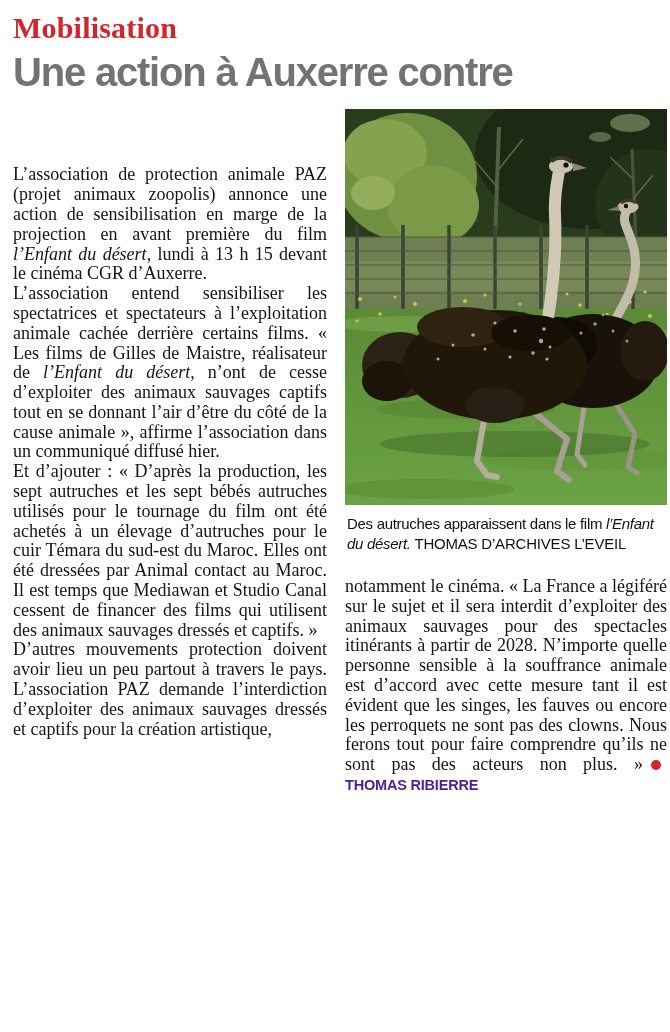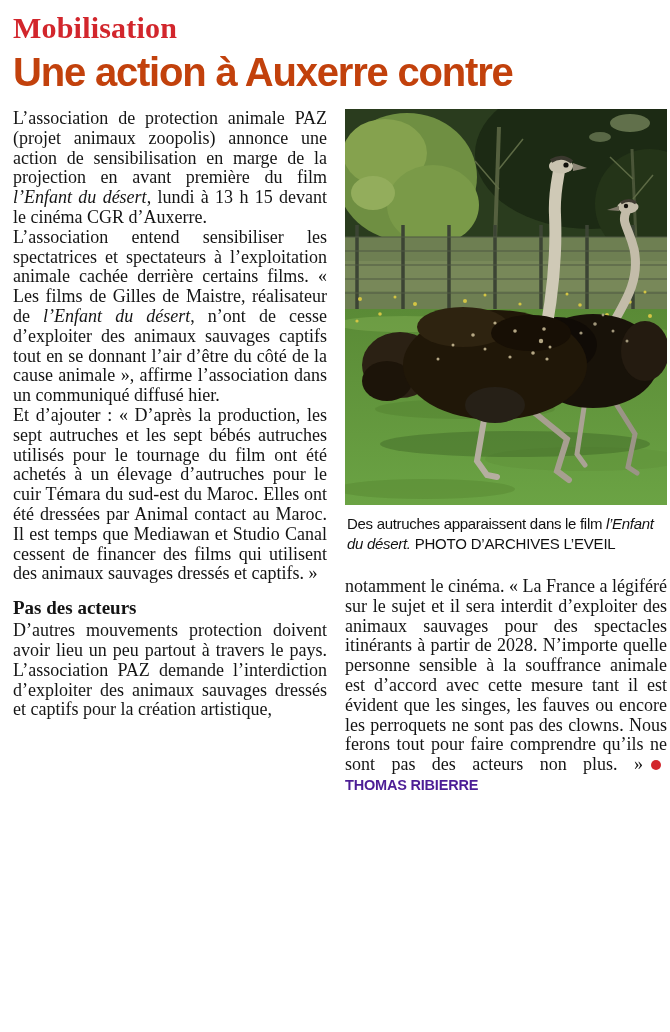--- a/index.html
+++ b/index.html
@@ -23,35 +23,35 @@
     letter-spacing:0.2px;
     margin:0 0 4px 0;
   }
   h1.headline{
     margin:0 0 14px 0;
     font-family:"Liberation Sans", sans-serif;
     font-weight:bold;
     font-size:40px;
     line-height:46px;
     letter-spacing:-1.2px;
-    color:#c2410c;
+    color:#737373;
   }
   h1.headline span{display:block;}
   .standfirst{
     font-size:23px;
     line-height:28.5px;
     color:#101010;
     margin:0 0 22px 0;
     width:650px;
   }
   .standfirst em, .body-text em, .caption em{font-style:italic;}
   .columns{
     display:flex;
     gap:18px;
-    align-items:flex-start;
+    align-items:center;
   }
   .col{width:322px;}
   .body-text{
     font-size:18px;
     line-height:19.8px;
     text-align:justify;
     hyphens:auto;
     -webkit-hyphens:auto;
   }
   .body-text p{margin:0;}
@@ -104,21 +104,20 @@
     <span>Une action à Auxerre contre</span>
   </h1>
 
 
   <div class="columns">
 
     <div class="col col-left body-text">
       <p><span>L’association de protection animale PAZ (projet animaux zoopolis) annonce une action de sensibilisation en marge de la projection en avant première du film </span><em>l’Enfant du désert</em><span>, lundi à 13 h 15 devant le cinéma CGR d’Auxerre.</span></p>
       <p><span>L’association entend sensibiliser les spectatrices et spectateurs à l’exploitation animale cachée derrière certains films. « Les films de Gilles de Maistre, réalisateur de </span><em>l’Enfant du désert</em><span>, n’ont de cesse d’exploiter des animaux sauvages captifs tout en se donnant l’air d’être du côté de la cause animale », affirme l’association dans un communiqué diffusé hier.</span></p>
       <p>Et d’ajouter : « D’après la production, les sept autruches et les sept bébés autruches utilisés pour le tournage du film ont été achetés à un élevage d’autruches pour le cuir Témara du sud-est du Maroc. Elles ont été dressées par Animal contact au Maroc. Il est temps que Mediawan et Studio Canal cessent de financer des films qui utilisent des animaux sauvages dressés et captifs. »</p>
-      <h2 class="subhead">Pas des acteurs</h2>
       <p>D’autres mouvements protection doivent avoir lieu un peu partout à travers le pays. L’association PAZ demande l’interdiction d’exploiter des animaux sauvages dressés et captifs pour la création artistique,</p>
     </div>
 
     <div class="col col-right">
 
       <div class="photo-wrap">
         <svg viewBox="0 0 322 396" role="img">
           <defs>
             <linearGradient id="grassGrad" x1="0" y1="0" x2="0" y2="1">
               <stop offset="0" stop-color="#5a8a36"></stop>
@@ -234,21 +233,21 @@
                 <circle cx="128" cy="226" r="1.8"></circle>
               <circle cx="108" cy="236" r="1.5"></circle>
                 <circle cx="140" cy="240" r="1.5"></circle>
                 <circle cx="165" cy="248" r="1.6"></circle>
               <circle cx="199" cy="220" r="1.8"></circle>
                 <circle cx="205" cy="238" r="1.5"></circle>
                 <circle cx="93" cy="250" r="1.5"></circle>
             </g>
           </g>
         </svg>
-        <div class="caption"><span>Des autruches apparaissent dans le film </span><em>l’Enfant du désert.</em><span class="credit"> PHOTO D’ARCHIVES L’EVEIL</span></div>
+        <div class="caption"><span>Des autruches apparaissent dans le film </span><em>l’Enfant du désert.</em><span class="credit"> THOMAS D’ARCHIVES L’EVEIL</span></div>
       </div>
 
       <div class="body-text">
         <p><span>notamment le cinéma. « La France a légiféré sur le sujet et il sera interdit d’exploiter des animaux sauvages pour des spectacles itinérants à partir de 2028. N’importe quelle personne sensible à la souffrance animale est d’accord avec cette mesure tant il est évident que les singes, les fauves ou encore les perroquets ne sont pas des clowns. Nous ferons tout pour faire comprendre qu’ils ne sont pas des acteurs non plus. »</span><span class="byline-dot"></span><span class="byline-name">THOMAS RIBIERRE</span></p>
       </div>
 
     </div>
   </div>
 </div>
 

